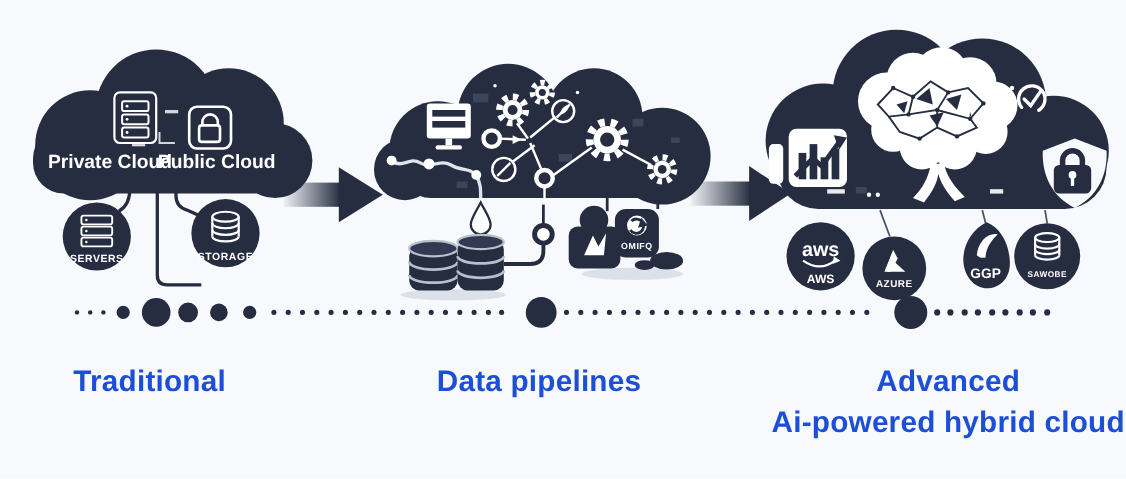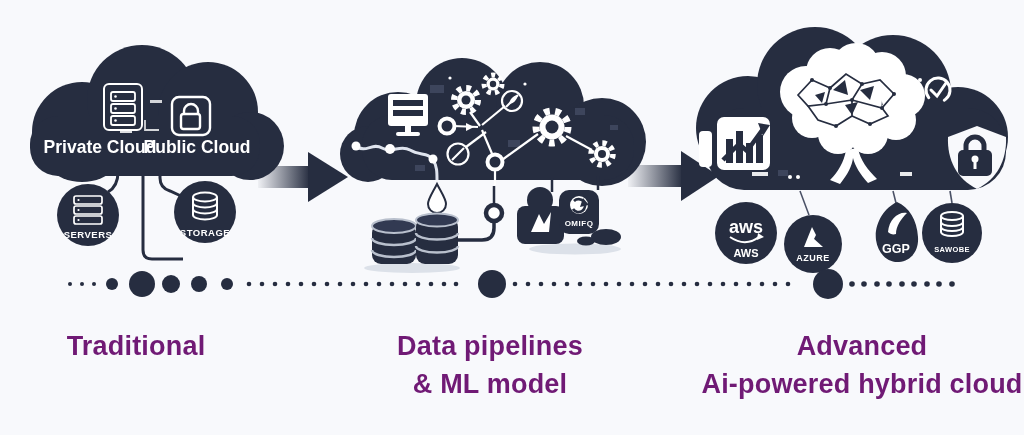--- a/index.html
+++ b/index.html
@@ -1,19 +1,19 @@
 <!DOCTYPE html>
 <html><head>
 <meta charset="utf-8">
 <style>
   html,body{margin:0;padding:0;}
   body{font-family:"Liberation Sans",sans-serif;}
   #canvas{position:relative;width:1024px;height:435px;background:#f8f9fc;overflow:hidden;}
   #diagram-svg{position:absolute;left:0;top:0;}
-  .caption{position:absolute;top:327px;text-align:center;color:#701a75;
+  .caption{position:absolute;top:327px;text-align:center;color:#1d4ed8;
            font-size:27px;line-height:38px;font-weight:600;letter-spacing:.2px;}
   .caption-1{left:0;width:272px;}
   .caption-2{left:345px;width:290px;}
   .caption-3{left:685px;width:354px;}
 </style>
 </head>
 <body>
 
 <div id="canvas">
 <svg id="diagram-svg" width="1024" height="435" viewBox="0 0 1024 435">
@@ -396,19 +396,18 @@
         <circle cx="939" cy="284" r="2.8"></circle>
         <circle cx="952" cy="284" r="2.8"></circle>
   </g>
 </svg>
 
   <div class="caption caption-1">
     <div>Traditional</div>
   </div>
   <div class="caption caption-2">
     <div>Data pipelines</div>
-    <div>&amp; ML model</div>
   </div>
   <div class="caption caption-3">
     <div>Advanced</div>
     <div>Ai-powered hybrid cloud</div>
   </div>
 </div>
 
 </body></html>

